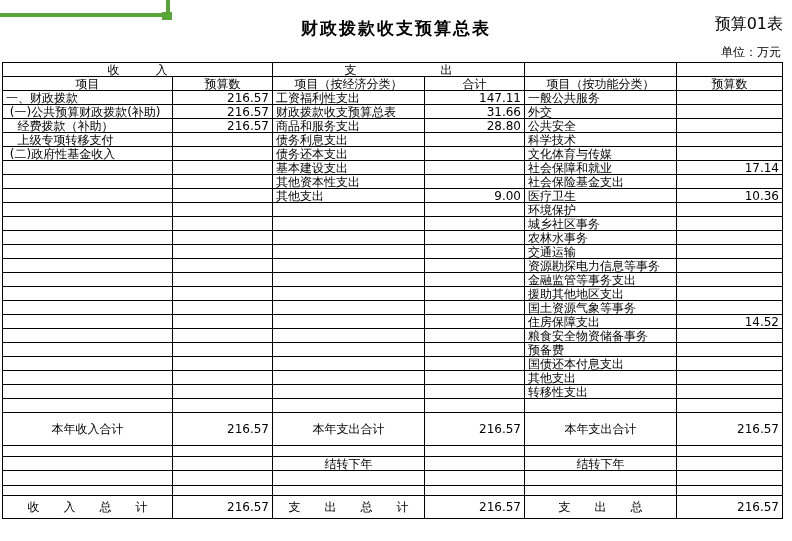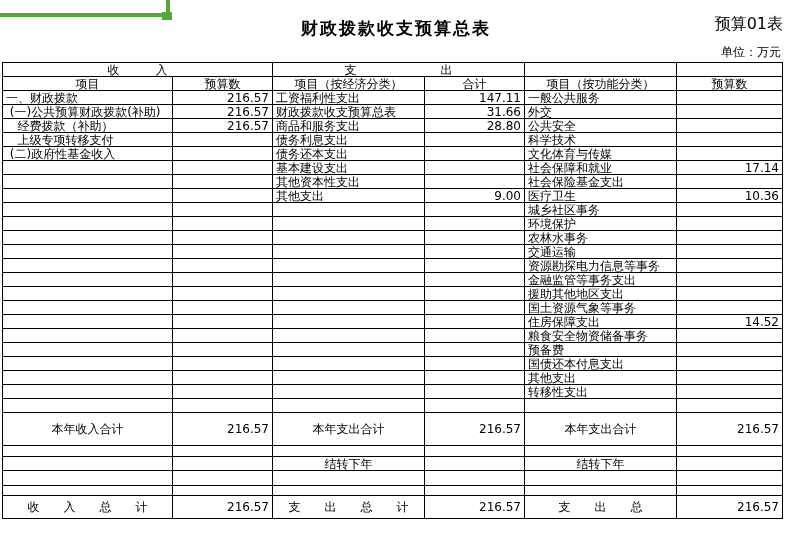--- a/index.html
+++ b/index.html
@@ -131,29 +131,29 @@
         <td class="lab">其他支出</td>
         <td class="num">9.00</td>
         <td class="lab">医疗卫生</td>
         <td class="num">10.36</td>
       </tr>
       <tr style="height: 14px;">
         <td class="lab"></td>
         <td class="num"></td>
         <td class="lab"></td>
         <td class="num"></td>
+        <td class="lab">环境保护</td>
+        <td class="num"></td>
+      </tr>
+      <tr style="height: 14px;">
+        <td class="lab"></td>
+        <td class="num"></td>
+        <td class="lab"></td>
+        <td class="num"></td>
         <td class="lab">城乡社区事务</td>
-        <td class="num"></td>
-      </tr>
-      <tr style="height: 14px;">
-        <td class="lab"></td>
-        <td class="num"></td>
-        <td class="lab"></td>
-        <td class="num"></td>
-        <td class="lab">环境保护</td>
         <td class="num"></td>
       </tr>
       <tr style="height: 14px;">
         <td class="lab"></td>
         <td class="num"></td>
         <td class="lab"></td>
         <td class="num"></td>
         <td class="lab">农林水事务</td>
         <td class="num"></td>
       </tr>

